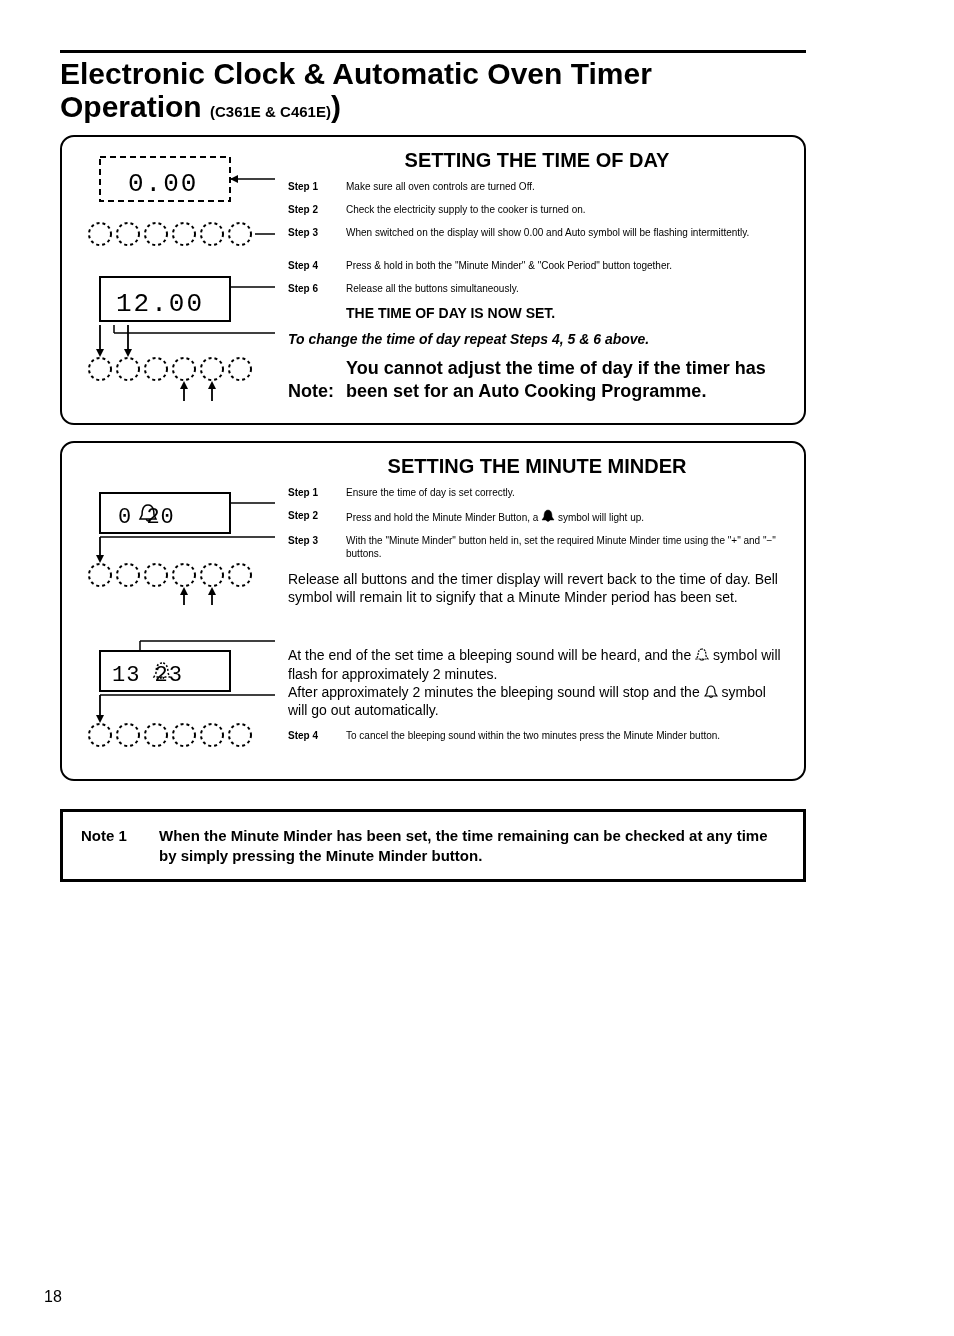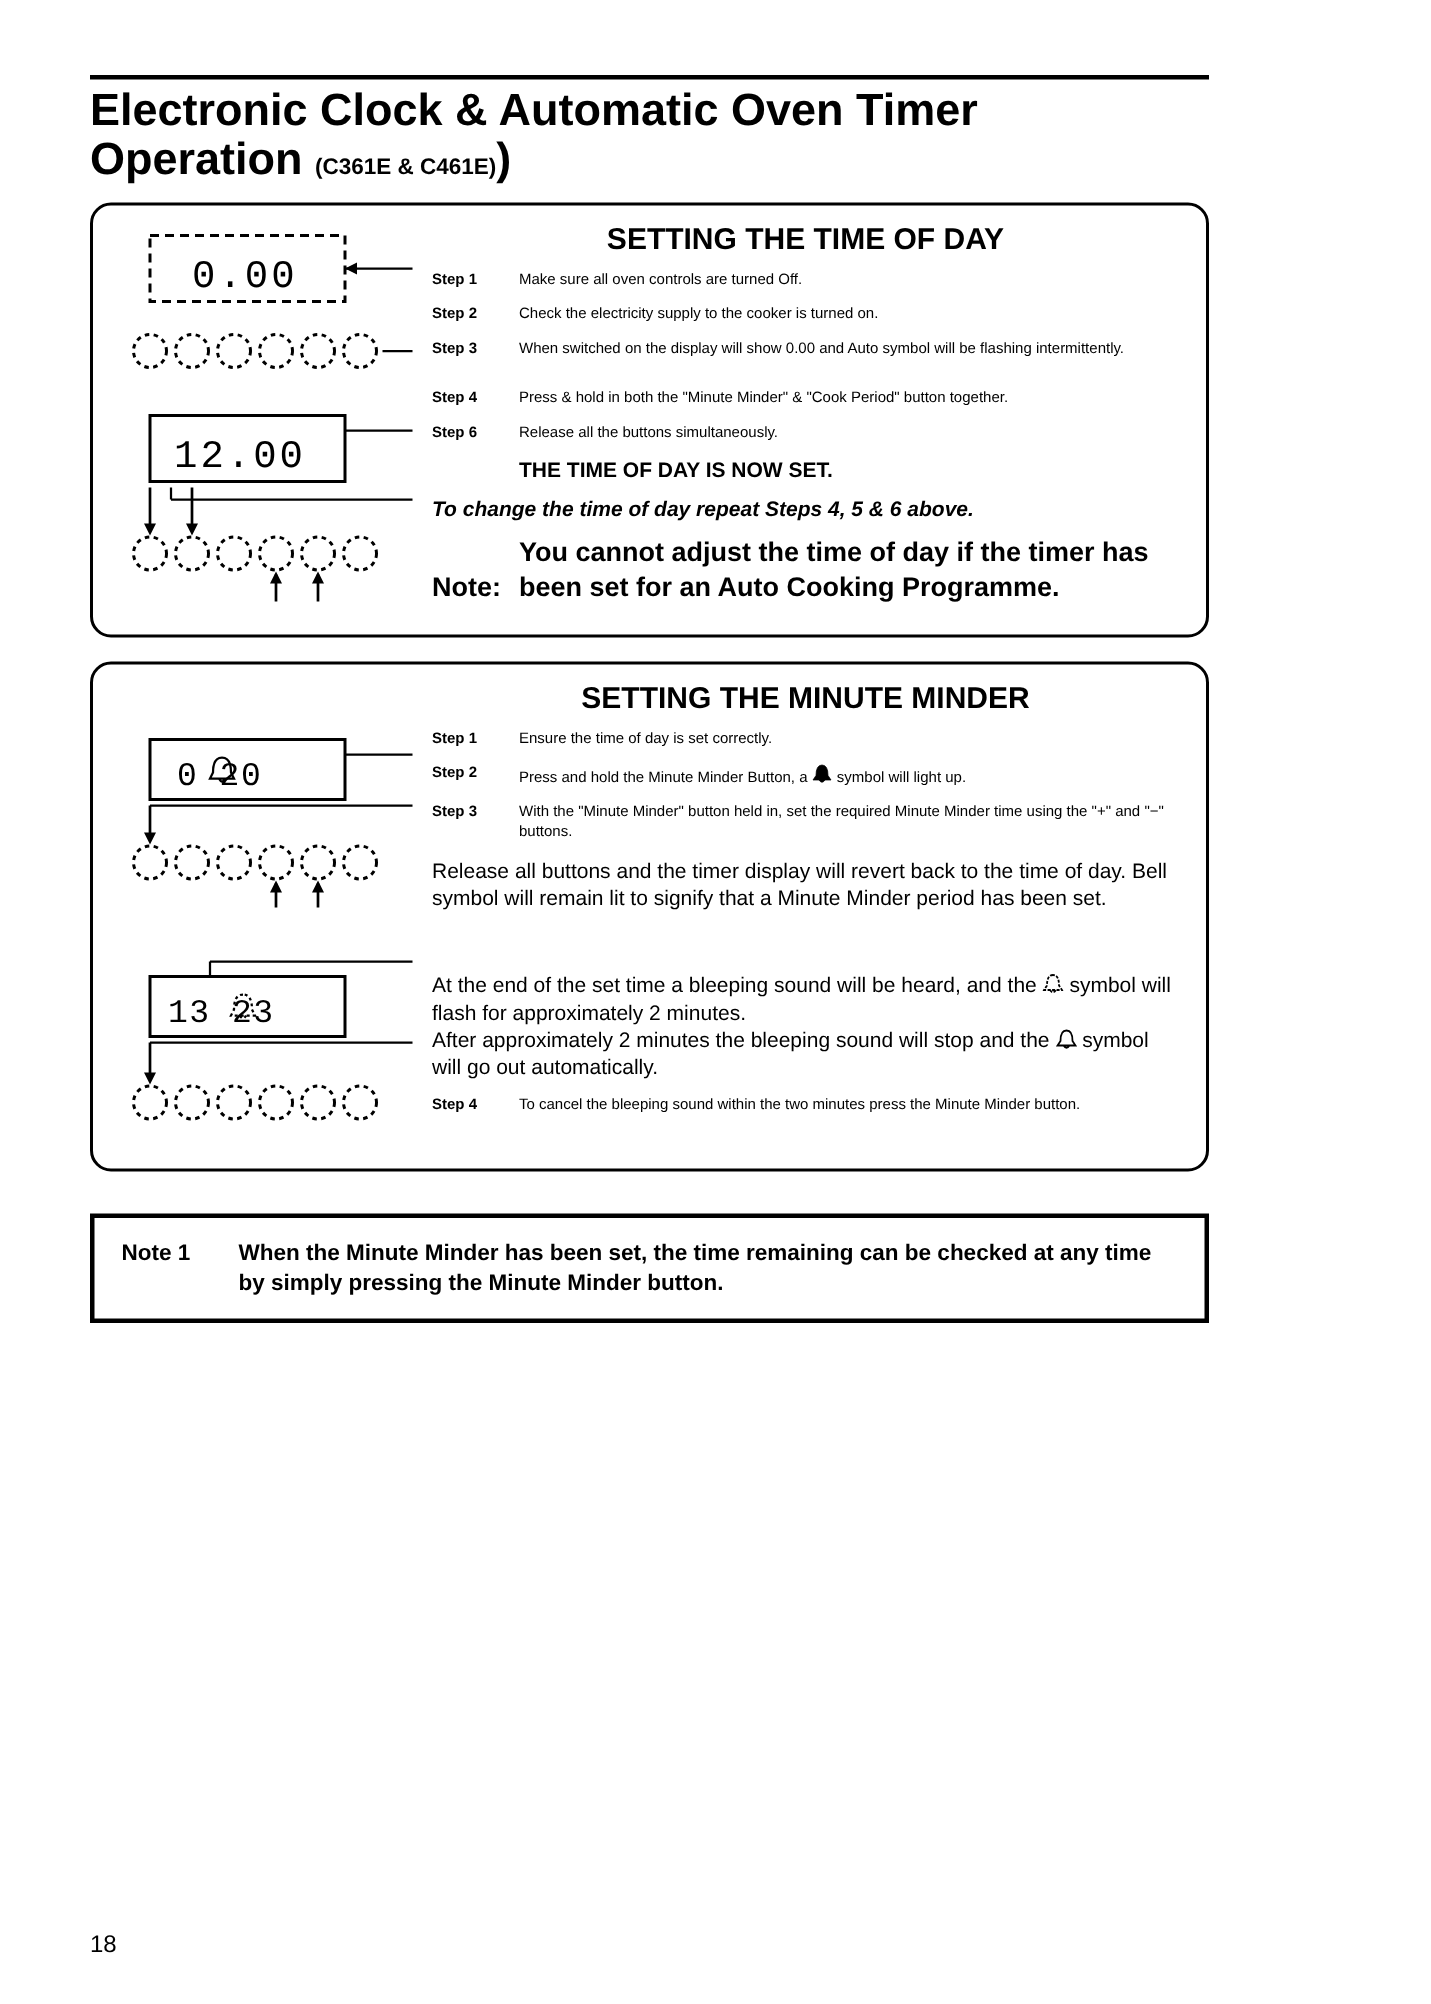--- a/index.html
+++ b/index.html
@@ -117,21 +117,21 @@
     margin-bottom: 12px;
   }
   .bottom-row:last-child { margin-bottom: 0; }
   .bottom-label {
     width: 78px;
     flex-shrink: 0;
   }
   .page-num {
     position: absolute;
     bottom: 30px;
-    left: 60px;
+    left: 44px;
     font-size: 16px;
   }
   .diagram-svg {
     display: block;
   }
   .digit-text {
     font-family: "Courier New", monospace;
     font-size: 26px;
     letter-spacing: 2px;
     fill: #000;

